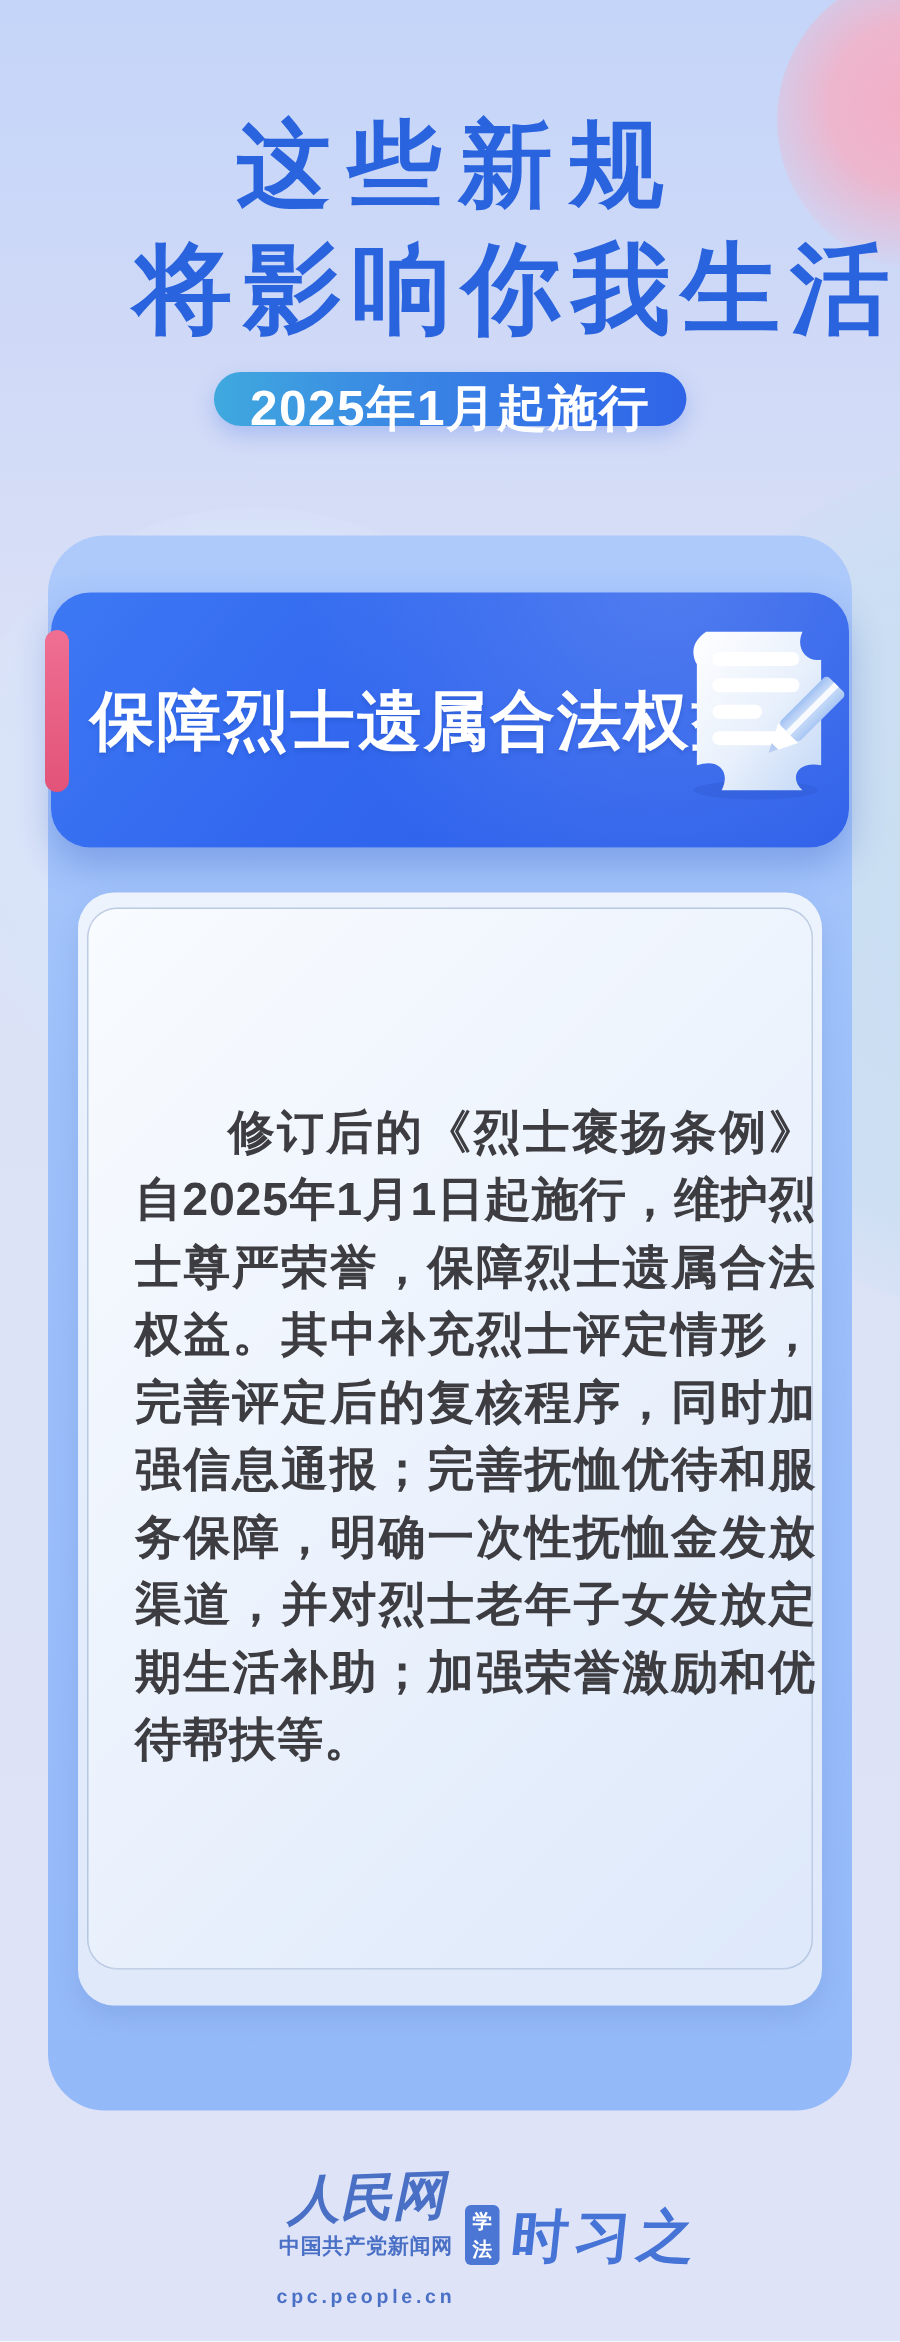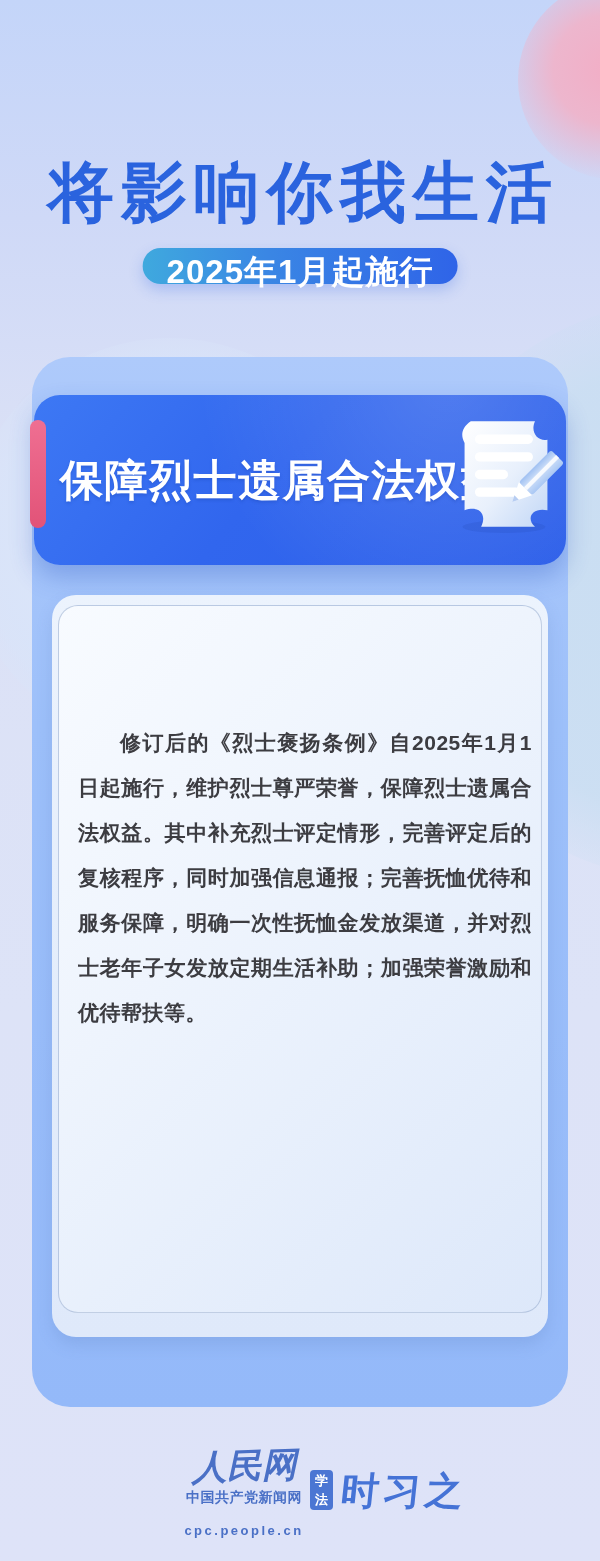--- a/index.html
+++ b/index.html
@@ -28,21 +28,21 @@
     background:radial-gradient(circle,#c6ddf1 0%,#c9def2 55%,rgba(201,222,242,0) 76%);
     opacity:.85;
   }
   
   .title-line1{
     position:absolute;top:72px;left:0;width:100%;text-align:center;
     font-size:63px;font-weight:900;color:#2a63de;
     letter-spacing:11px;text-indent:11px;line-height:76px;
   }
   .title-line2{
-    position:absolute;top:152px;left:0;width:100%;text-align:center;
+    position:absolute;top:152px;left:0;width:100%;text-align:right;
     font-size:66px;font-weight:900;color:#2a63de;
     letter-spacing:7px;text-indent:7px;line-height:80px;
   }
   .date-badge{
     position:absolute;top:248px;left:50%;transform:translateX(-50%);
     height:36px;line-height:48px;padding:0 24px;border-radius:26px;
     background:linear-gradient(90deg,#3fa9de 0%,#3a86e4 40%,#2f64e8 100%);
     color:#ffffff;font-size:33px;font-weight:bold;letter-spacing:1px;
     white-space:nowrap;box-shadow:0 6px 14px rgba(47,100,232,.25);
   }
@@ -85,22 +85,22 @@
     box-shadow:0 8px 16px rgba(80,110,180,.18);
   }
   .inner-panel{
     position:absolute;left:58px;top:605px;width:484px;height:708px;
     border-radius:20px;border:1px solid rgba(150,172,205,.55);
     background:linear-gradient(135deg,#f8fbff 0%,#eef4fd 40%,#dde8fa 100%);
     box-sizing:border-box;
   }
   .body-text{
     position:absolute;left:74px;top:716px;width:454px;
-    font-size:21px;line-height:45px;font-weight:600;color:#3c3c41;
-    text-indent:2em;text-align:justify;letter-spacing:.5px;margin:4px;
+    font-size:31px;line-height:45px;font-weight:600;color:#3c3c41;
+    text-indent:2em;text-align:justify;letter-spacing:.5px;margin:16px;
   }
   
   .people-logo-block{
     position:absolute;left:178px;top:1446px;width:132px;text-align:center;
     color:#4a70c6;
   }
   .people-script{
     font-family:"DejaVu Serif",serif;font-style:italic;font-weight:bold;
     font-size:35px;line-height:40px;transform:rotate(-2deg);
   }
@@ -120,20 +120,21 @@
 </style>
 </head>
 <body>
 
 <div class="poster">
 
   <div class="deco deco-left-circle"></div>
   <div class="deco deco-right-circle"></div>
   <div class="deco deco-pink"></div>
 
+  <div class="title-line1">这些新规</div>
   <div class="title-line2">将影响你我生活</div>
   <div class="date-badge">2025年1月起施行</div>
 
   <div class="outer-card"></div>
 
   <div class="header-card"></div>
   <div class="accent-bar"></div>
   <div class="header-title">保障烈士遗属合法权益</div>
 
   <svg class="doc-icon" viewBox="0 0 112 116">

